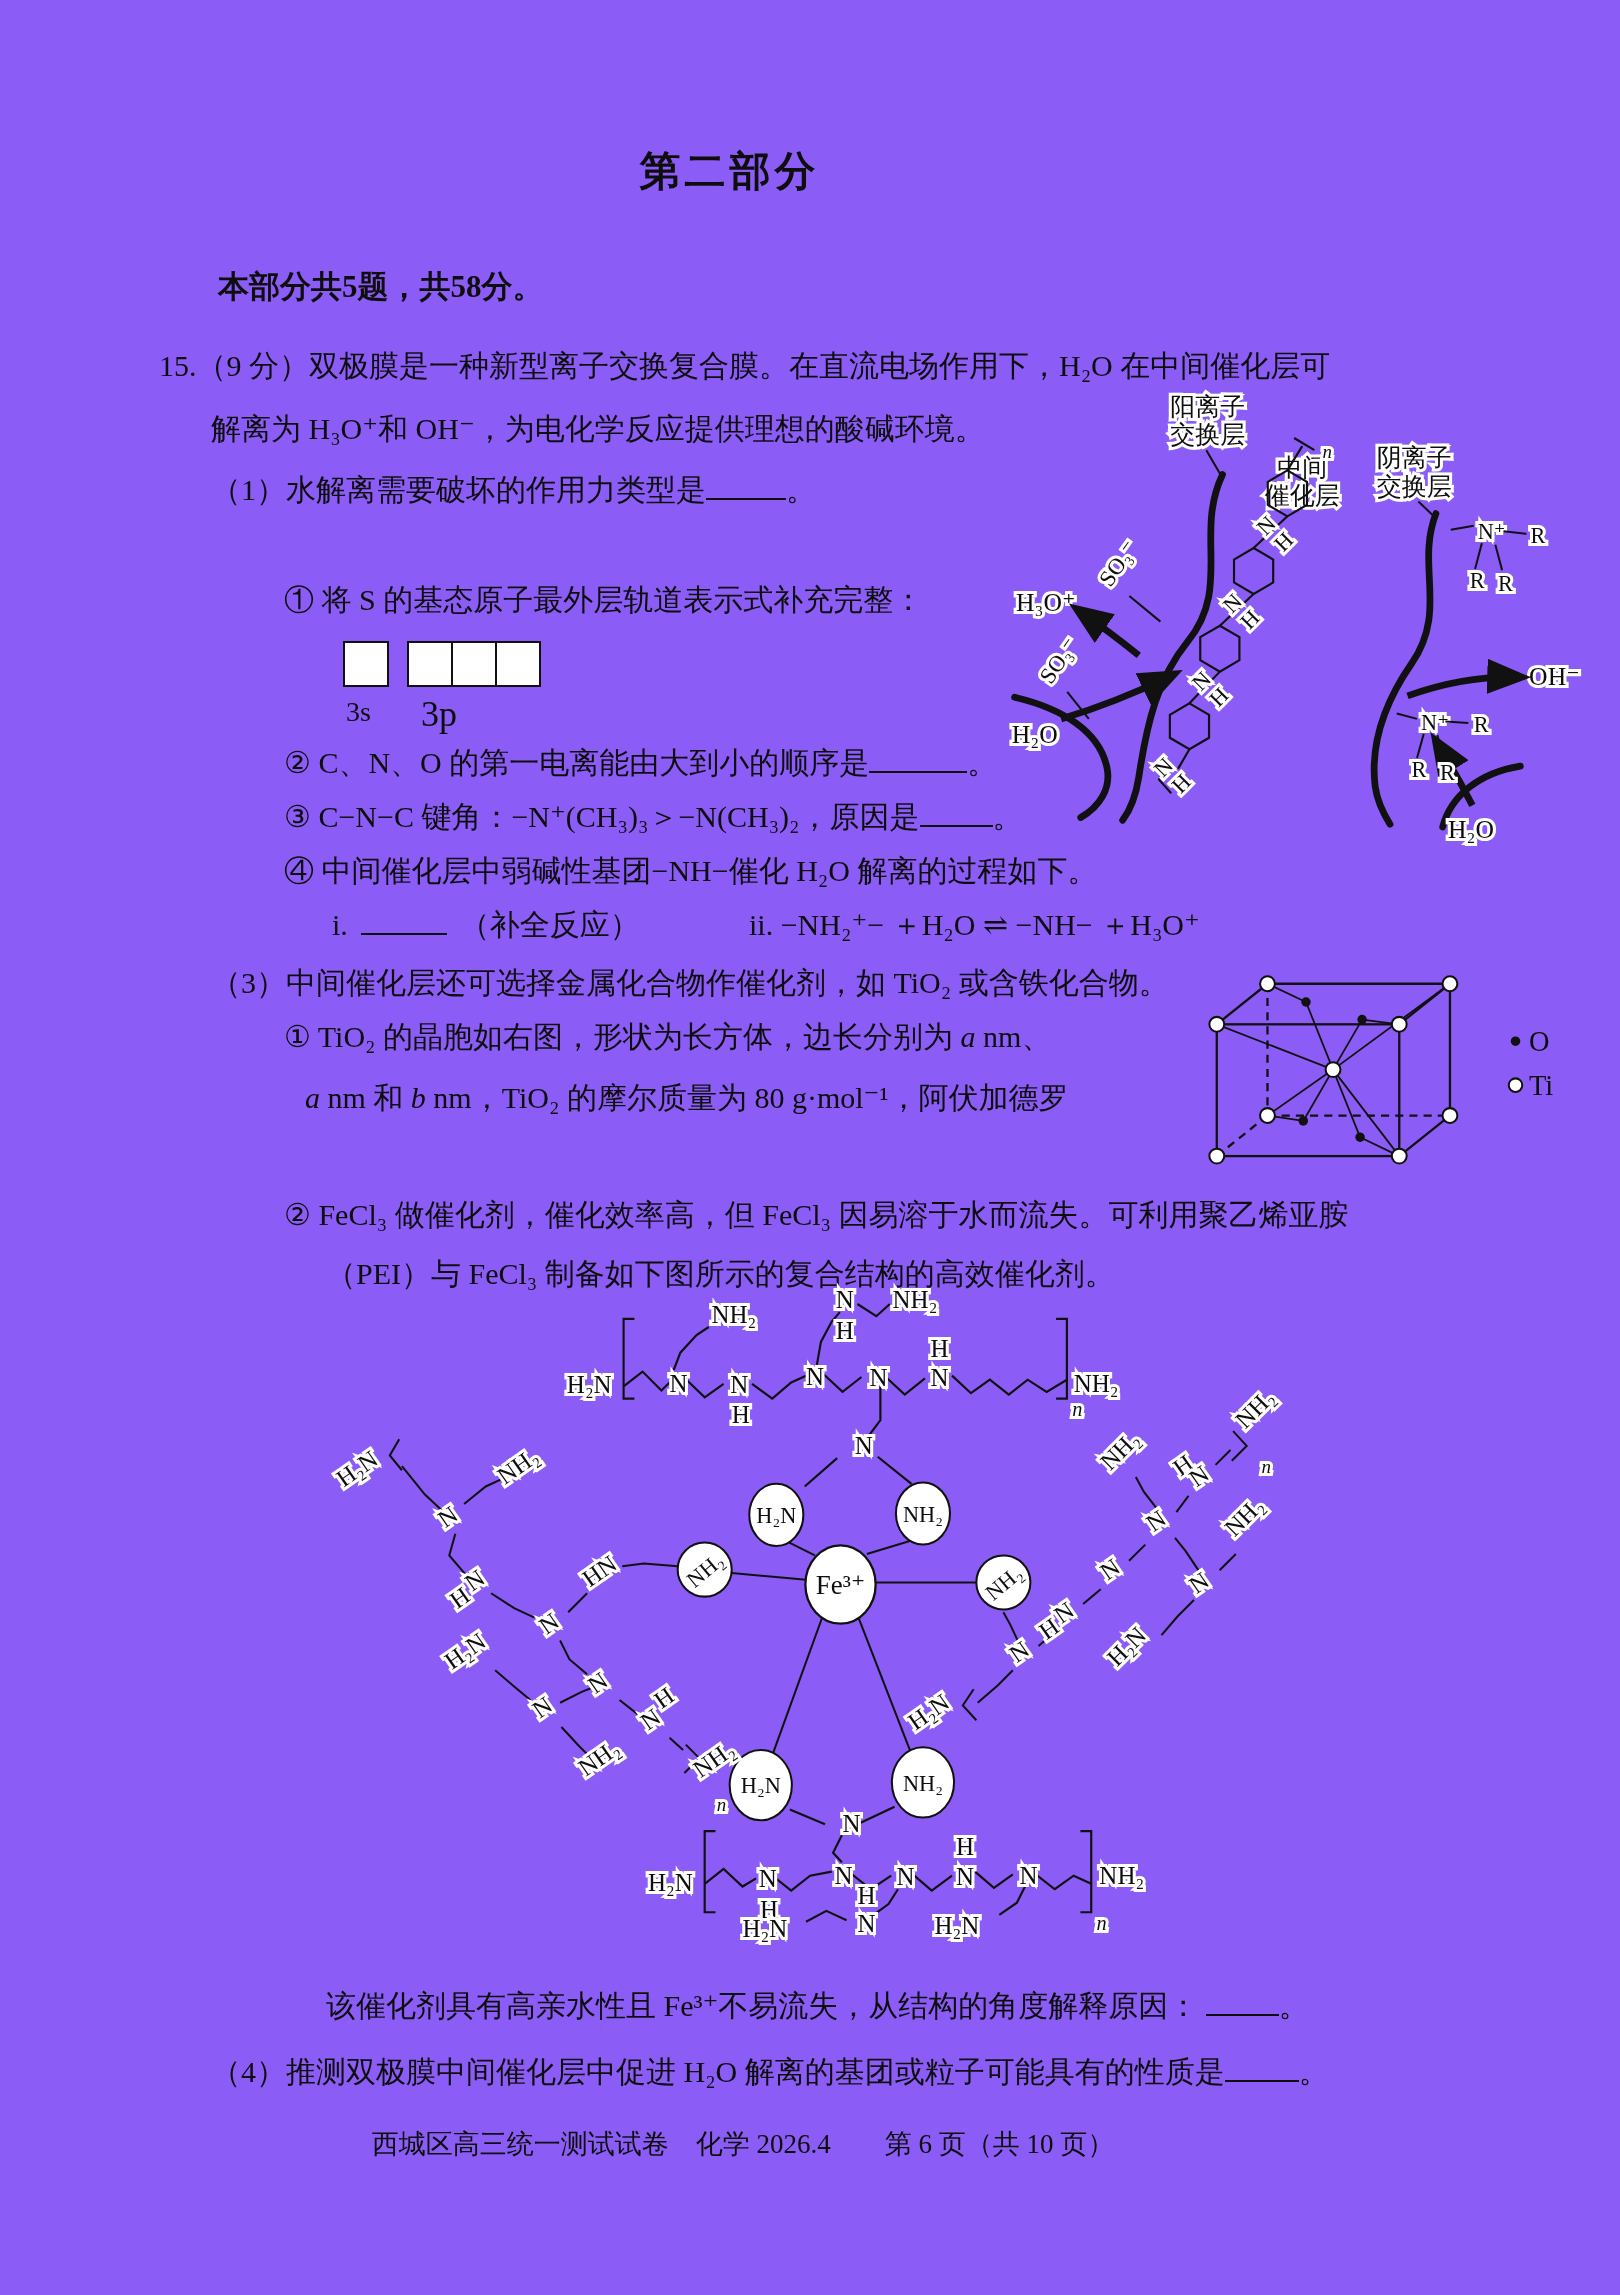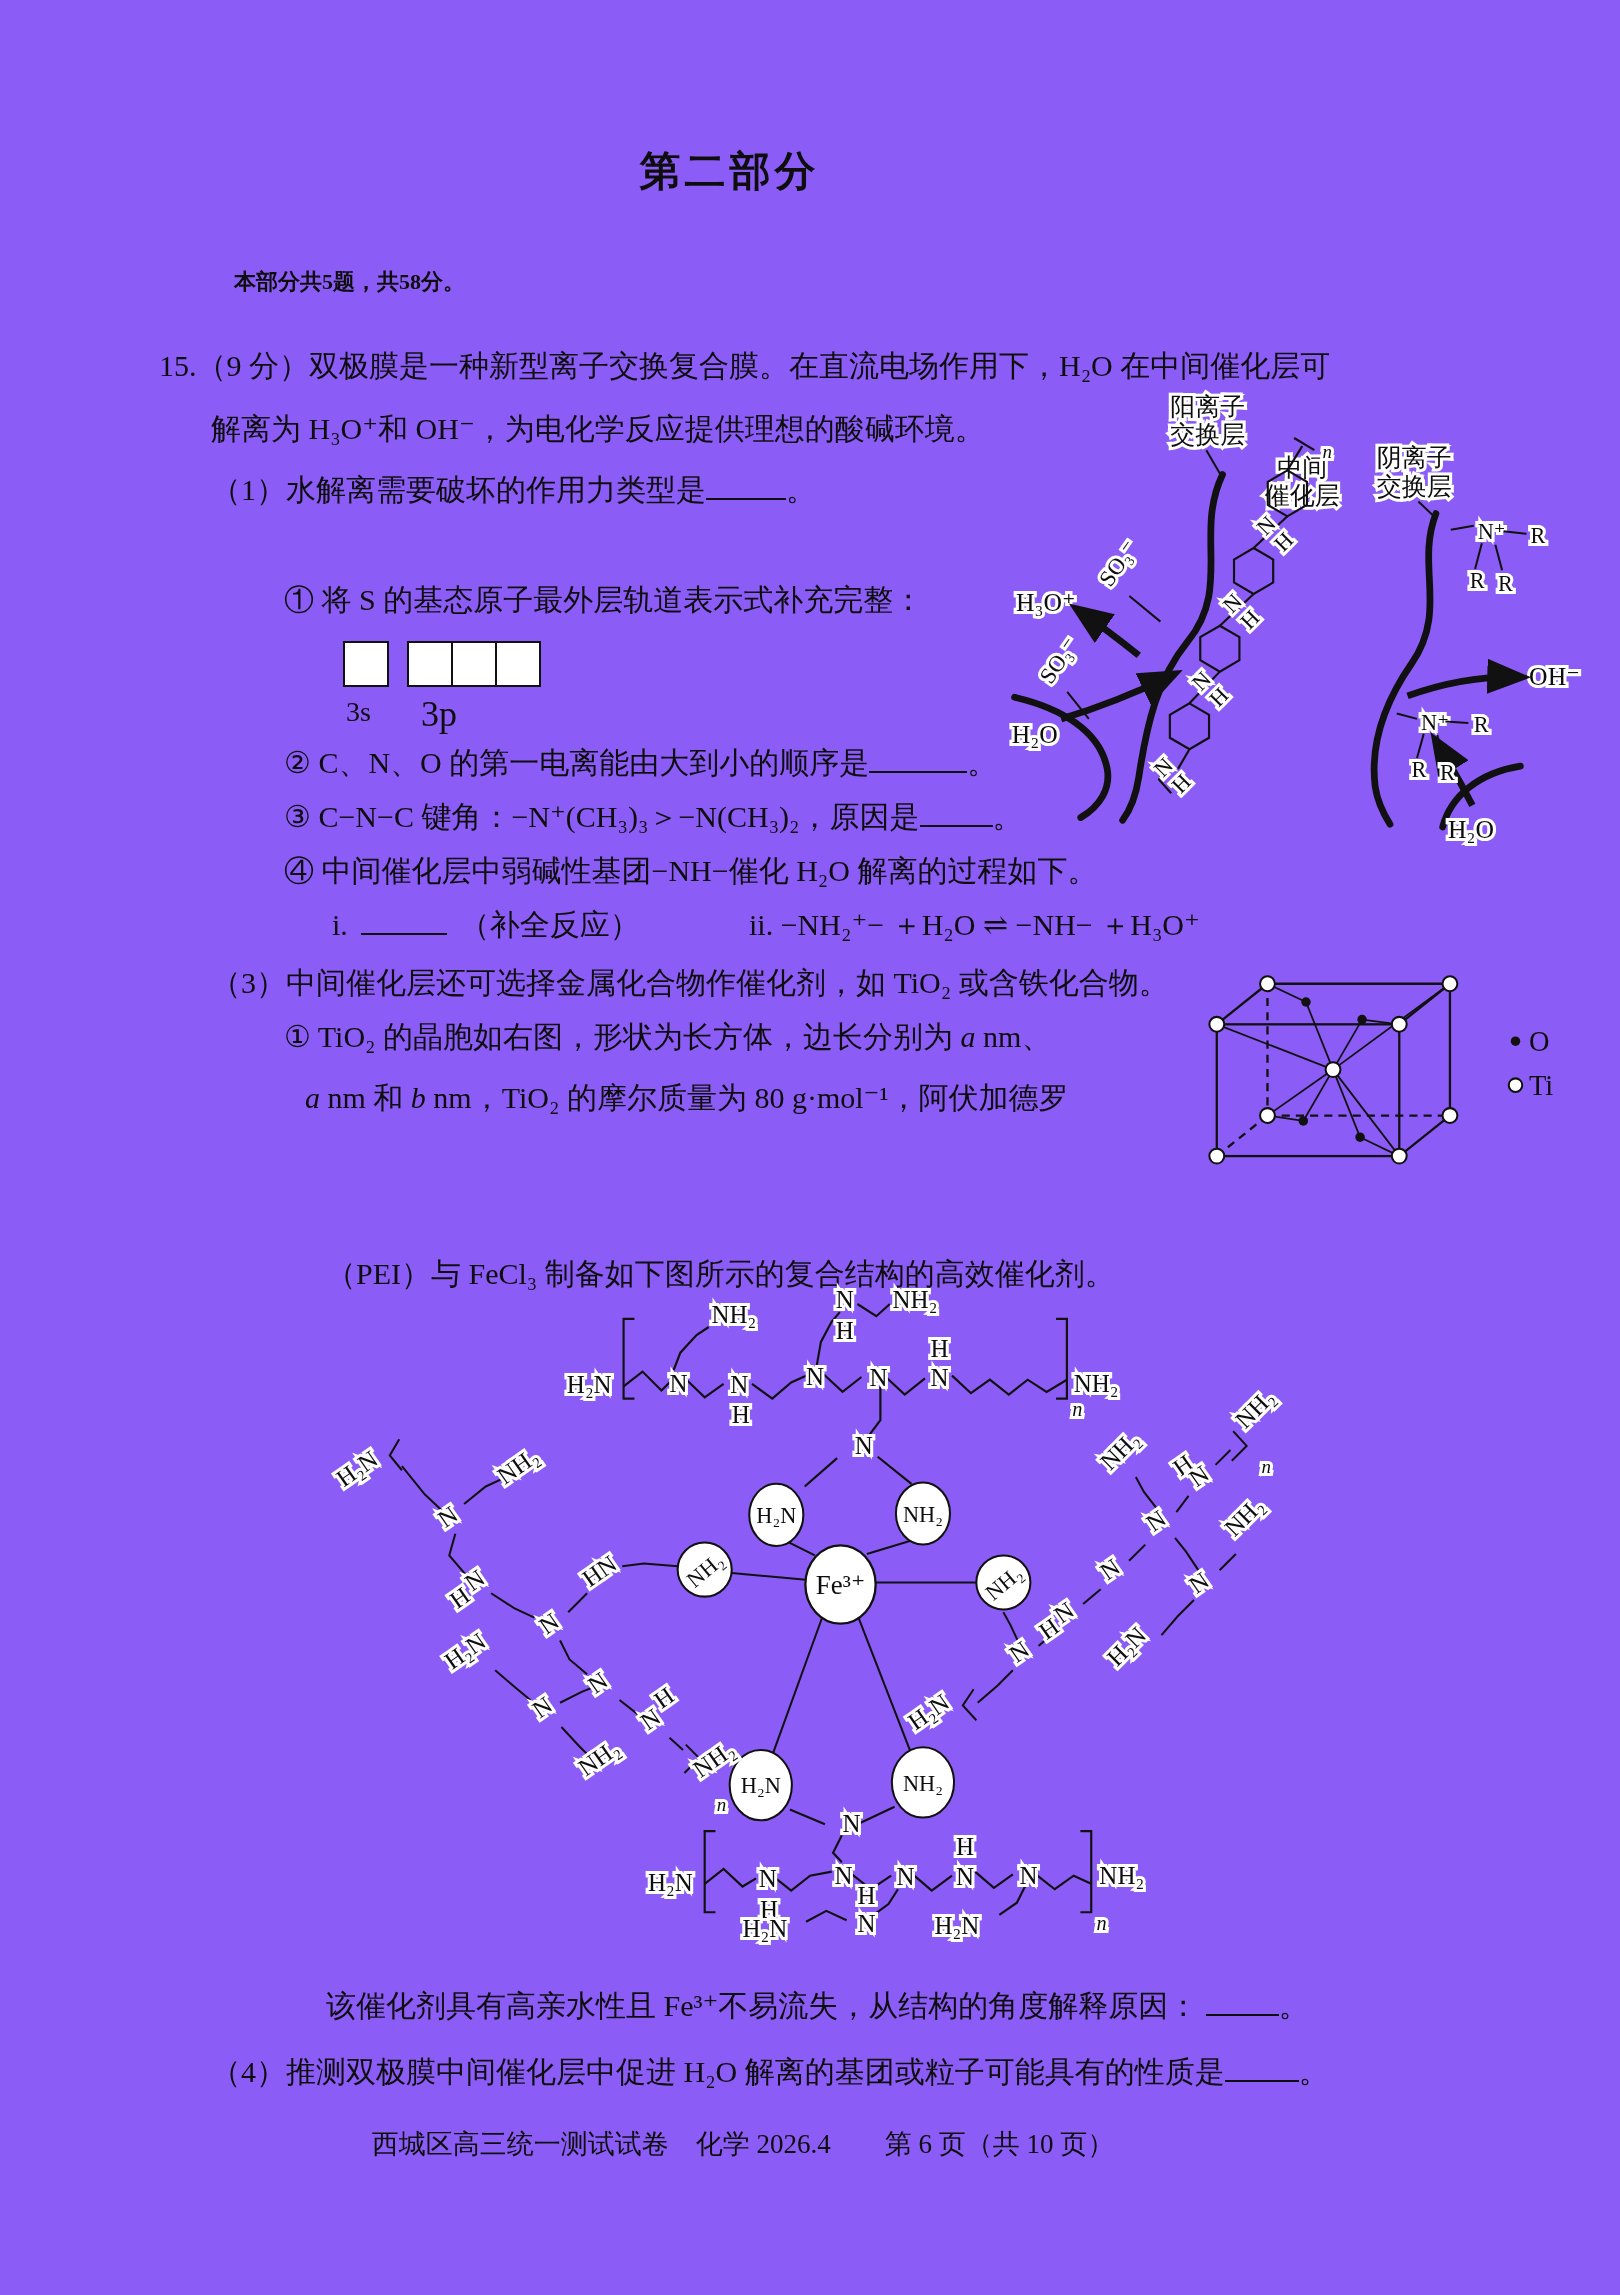--- a/index.html
+++ b/index.html
@@ -13,21 +13,21 @@
   svg text{font-family:"Liberation Serif","DejaVu Serif",serif;fill:#0e0e0e;}
   .halo{paint-order:stroke;stroke:#ffffff;stroke-width:9px;}
   .ital{font-style:italic;}
 </style>
 </head>
 <body>
 
 <div id="page">
 
   <div class="t bold center" style="left:581px;top:147px;width:297px;font-size:41px;letter-spacing:4px;">第二部分</div>
-  <div class="t bold" style="left:218px;top:269px;font-size:22px;margin-left:16px;">本部分共5题，共58分。</div>
+  <div class="t bold" style="left:218px;top:269px;font-size:31px;">本部分共5题，共58分。</div>
 
   <div class="t" style="left:159px;top:348px;">15.（9 分）双极膜是一种新型离子交换复合膜。在直流电场作用下，H₂O 在中间催化层可</div>
   <div class="t" style="left:211px;top:411px;">解离为 H₃O⁺和 OH⁻，为电化学反应提供理想的酸碱环境。</div>
 
   <div class="t" style="left:211px;top:472px;">
     <span>（1）水解离需要破坏的作用力类型是</span><span class="bl" style="width:80px;"></span><span>。</span>
   </div>
 
 
   <div class="t" style="left:284px;top:582px;">① 将 S 的基态原子最外层轨道表示式补充完整：</div>
@@ -58,20 +58,21 @@
 
   <div class="t" style="left:211px;top:965px;">（3）中间催化层还可选择金属化合物作催化剂，如 TiO₂ 或含铁化合物。</div>
 
   <div class="t" style="left:284px;top:1019px;">
     <span>① TiO₂ 的晶胞如右图，形状为长方体，边长分别为 </span><span class="ital">a</span><span> nm、</span>
   </div>
   <div class="t" style="left:305px;top:1080px;">
     <span class="ital">a</span><span> nm 和 </span><span class="ital">b</span><span> nm，TiO₂ 的摩尔质量为 80 g·mol⁻¹，阿伏加德罗</span>
   </div>
 
+  <div class="t" style="left:284px;top:1197px;">② FeCl₃ 做催化剂，催化效率高，但 FeCl₃ 因易溶于水而流失。可利用聚乙烯亚胺</div>
   <div class="t" style="left:326px;top:1256px;">（PEI）与 FeCl₃ 制备如下图所示的复合结构的高效催化剂。</div>
 
   <svg style="position:absolute;left:997px;top:373px;" width="628" height="473" viewBox="0 0 930 700">
     <defs>
       <marker id="ah" markerWidth="7" markerHeight="7" refX="4.6" refY="2.6" orient="auto">
         <path d="M0,0 L6.5,2.6 L0,5.2 Z" fill="#111"></path>
       </marker>
     </defs>
 
     <text class="halo" x="312" y="62" font-size="37" text-anchor="middle">阳离子</text>

